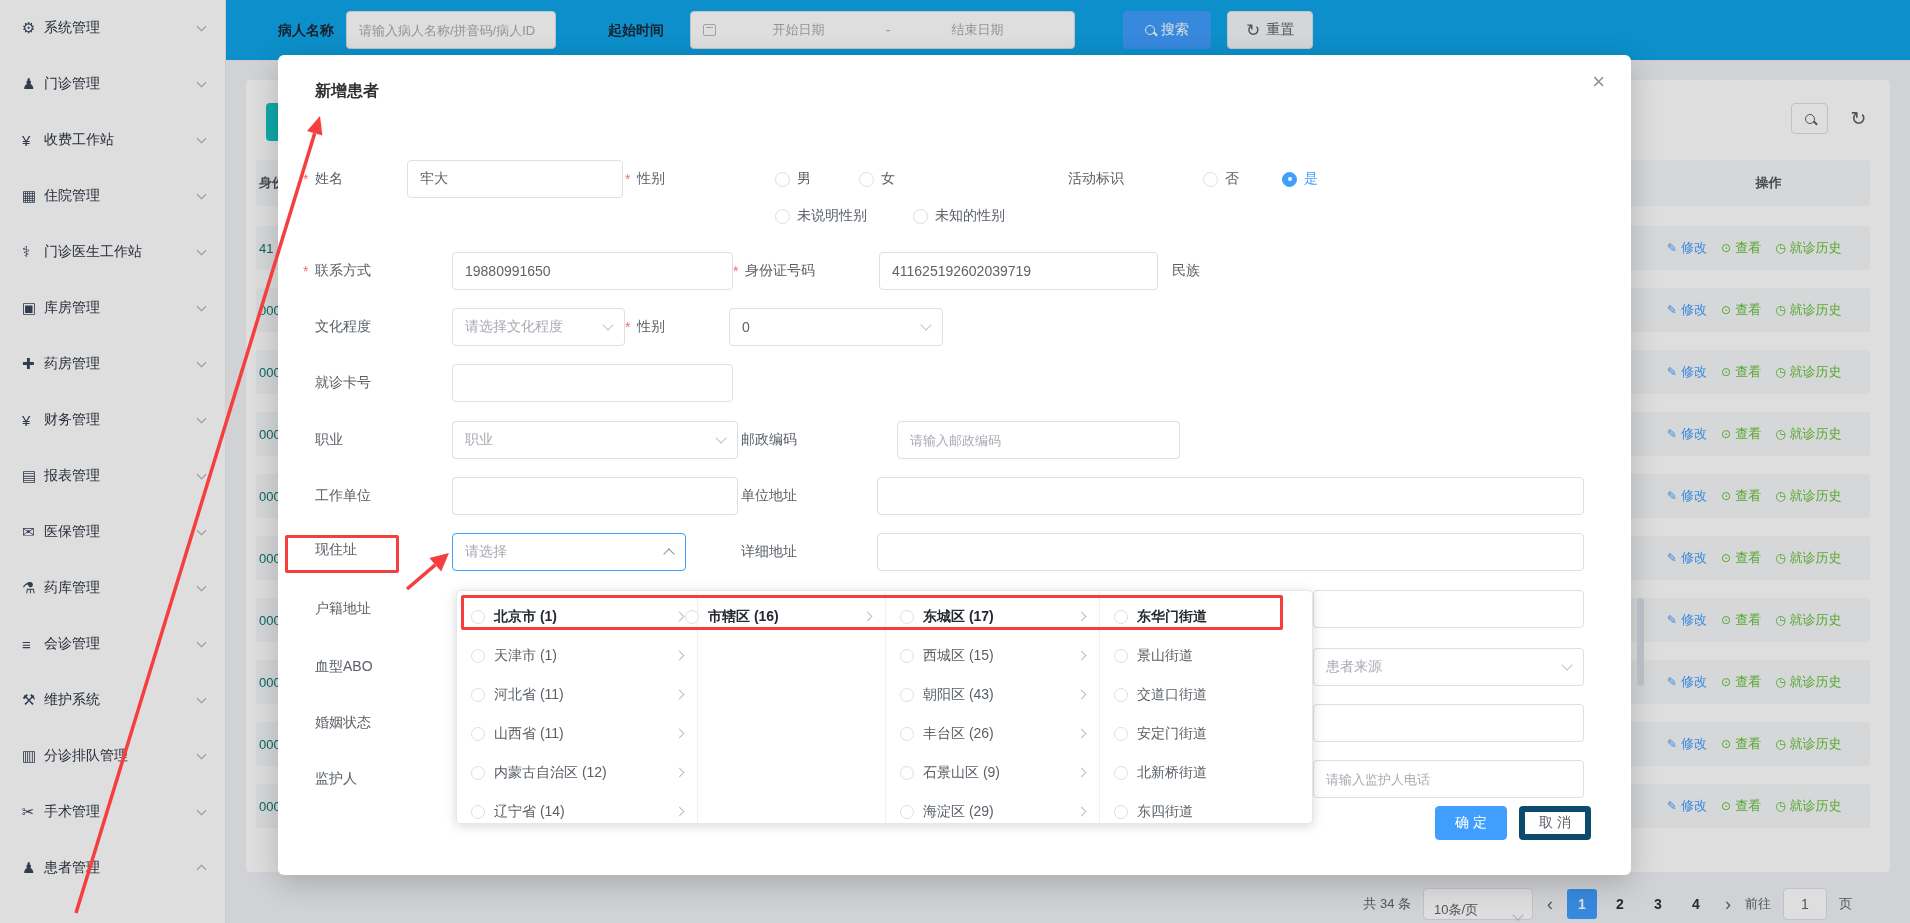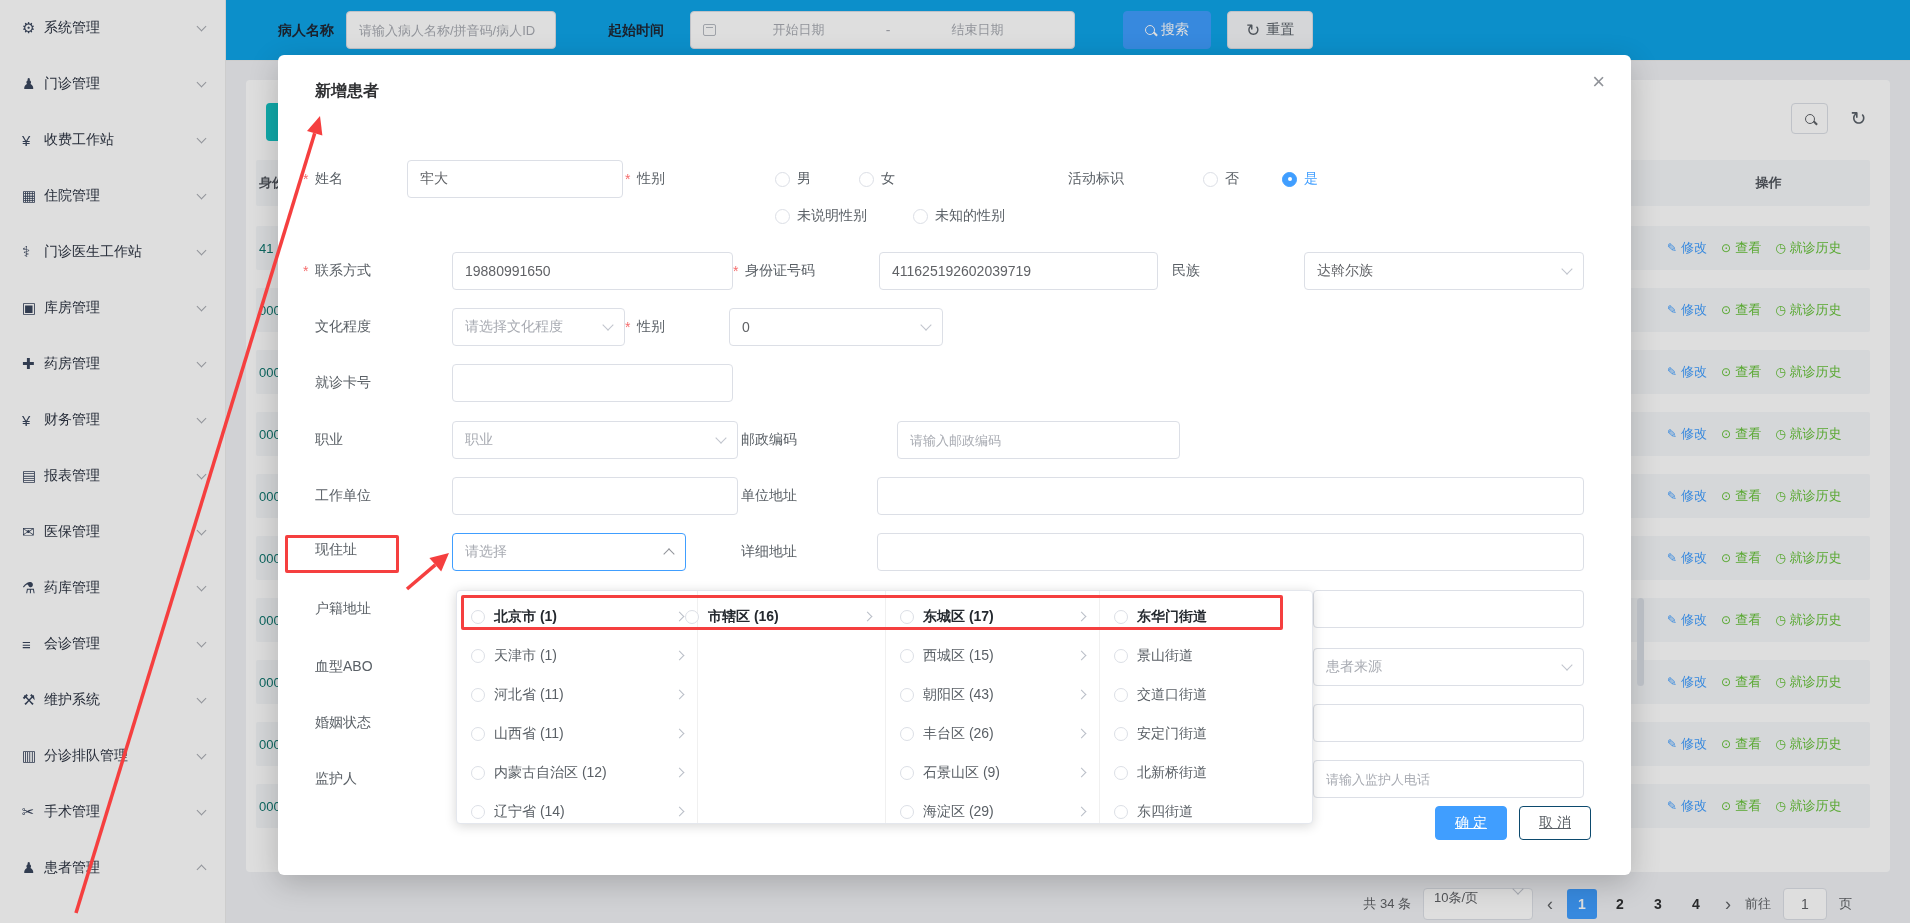--- a/index.html
+++ b/index.html
@@ -55,21 +55,21 @@
   .row-id { position:absolute; left:3px; top:0; height:44px; display:flex; align-items:center; font-size:13px; color:#0f766e; white-space:nowrap; }
   .ops { position:absolute; left:1411px; top:0; height:44px; display:flex; align-items:center; gap:14px; white-space:nowrap; }
   .op { display:inline-flex; align-items:center; gap:4px; font-size:13px; cursor:pointer; }
   .op.blue { color:#409EFF; }
   .op.green { color:#67C23A; }
   .oicon { font-style:normal; font-size:12px; }
 
   
   #pagination { position:absolute; right:58px; top:887px; height:34px; display:flex; align-items:center; gap:12px; }
   .pg-text { font-size:13px; color:#606266; }
-  .size-sel { position:relative; width:110px; height:32px; border:1px solid #dcdfe6; border-radius:4px; background:#fff; display:flex; align-items:flex-start; padding:0 10px; font-size:13px; color:#606266; }
+  .size-sel { position:relative; width:110px; height:32px; border:1px solid #dcdfe6; border-radius:4px; background:#fff; display:flex; align-items:flex-end; padding:0 10px; font-size:13px; color:#606266; }
   .pg-arrow { font-size:18px; color:#606266; padding:0 2px; cursor:pointer; line-height:1; }
   #pages { display:flex; align-items:center; gap:8px; }
   .pg { min-width:30px; height:30px; border-radius:3px; display:flex; align-items:center; justify-content:center; font-size:14px; font-weight:600; color:#303133; cursor:pointer; }
   .pg[data-active="true"] { background:#409EFF; color:#fff; }
   .goto-input { position:relative; width:44px; height:32px; border:1px solid #dcdfe6; border-radius:4px; text-align:center; font-size:14px; color:#606266; outline:none; font-family:inherit; }
 
   
   #overlay { position:absolute; inset:0; background:rgba(0,0,0,0.13); z-index:50; }
   #modal { position:absolute; left:278px; top:55px; width:1353px; height:820px; background:#fff; border-radius:6px; box-shadow:0 8px 30px rgba(0,0,0,0.2); z-index:100; }
   .m-title { position:absolute; left:37px; top:26px; font-size:16px; font-weight:700; color:#303133; }
@@ -78,23 +78,23 @@
   .star { color:#f56c6c; margin-right:4px; width:8px; flex:none; }
   .star.hide { visibility:hidden; }
   .radio-group { position:absolute; height:38px; display:flex; align-items:center; }
   .radio { display:inline-flex; align-items:center; gap:7px; cursor:pointer; }
   .rc { width:15px; height:15px; border:1px solid #dcdfe6; border-radius:50%; background:#fff; position:relative; flex:none; }
   .radio[data-checked="true"] .rc { background:#409EFF; border-color:#409EFF; }
   .radio[data-checked="true"] .rc::after { content:""; position:absolute; inset:4.5px; background:#fff; border-radius:50%; }
   .rl { font-size:14px; color:#5a6066; }
   .radio[data-checked="true"] .rl { color:#409EFF; }
   .focused { border-color:#409EFF !important; }
-  .m-btn { position:absolute; width:72px; height:34px; border-radius:4px; display:flex; align-items:center; justify-content:center; font-size:14px; cursor:pointer;text-decoration:underline; }
+  .m-btn { position:absolute; width:72px; height:34px; border-radius:4px; display:flex; align-items:center; justify-content:center; font-size:14px; cursor:pointer; }
   .m-btn.ok { background:#409EFF; color:#fff; border:1px solid #409EFF; }
-  .m-btn.cancel { background:#fff; color:#5a6066; border:1px solid #0c4a6e; }
+  .m-btn.cancel { background:#fff; color:#5a6066; border:6px solid #0c4a6e; }
 
   
   #cascader { position:absolute; left:456px; top:590px; width:857px; height:234px; background:#fff; border:1px solid #e4e7ed; border-radius:4px; box-shadow:0 2px 12px rgba(0,0,0,0.16); z-index:120; overflow:hidden; }
   .ccol { position:absolute; top:0; bottom:0; border-right:1px solid #f0f0f0; padding-top:6px; overflow:hidden; }
   .ccol:last-child { border-right:none; }
   .citem { height:39px; display:flex; align-items:center; padding-left:14px; cursor:pointer; }
   .crc { width:14px; height:14px; border:1px solid #dcdfe6; border-radius:50%; margin-right:9px; flex:none; background:#fff; }
   .clb { font-size:14px; color:#5a6066; white-space:nowrap; }
   .citem[data-active="true"] .clb { color:#24292f; font-weight:700; }
   .cchev { width:7px; height:7px; border-right:1.5px solid #b9bec7; border-top:1.5px solid #b9bec7; transform:rotate(45deg); margin-left:auto; margin-right:14px; flex:none; }
@@ -519,24 +519,20 @@
     <input class="ipt" style="left: 174px; top: 197px; width: 281px;" value="19880991650">
     <div class="flabel" style="left:455px;top:197px">
       <span class="star">*</span>
         <span>身份证号码</span>
     </div>
     <input class="ipt" style="left: 601px; top: 197px; width: 279px;" value="411625192602039719">
     <div class="flabel" style="left:882px;top:197px">
       <span class="star hide">*</span>
         <span>民族</span>
     </div>
-    <div class="fsel" style="left:1026px;top:197px;width:280px">
-      <span>达斡尔族</span>
-      <span class="chev-d"></span>
-    </div>
 
     <div class="flabel" style="left:25px;top:253px">
       <span class="star hide">*</span>
         <span>文化程度</span>
     </div>
     <div class="fsel" style="left:174px;top:253px;width:173px">
       <span class="ph">请选择文化程度</span>
       <span class="chev-d"></span>
     </div>
     <div class="flabel" style="left:347px;top:253px">

